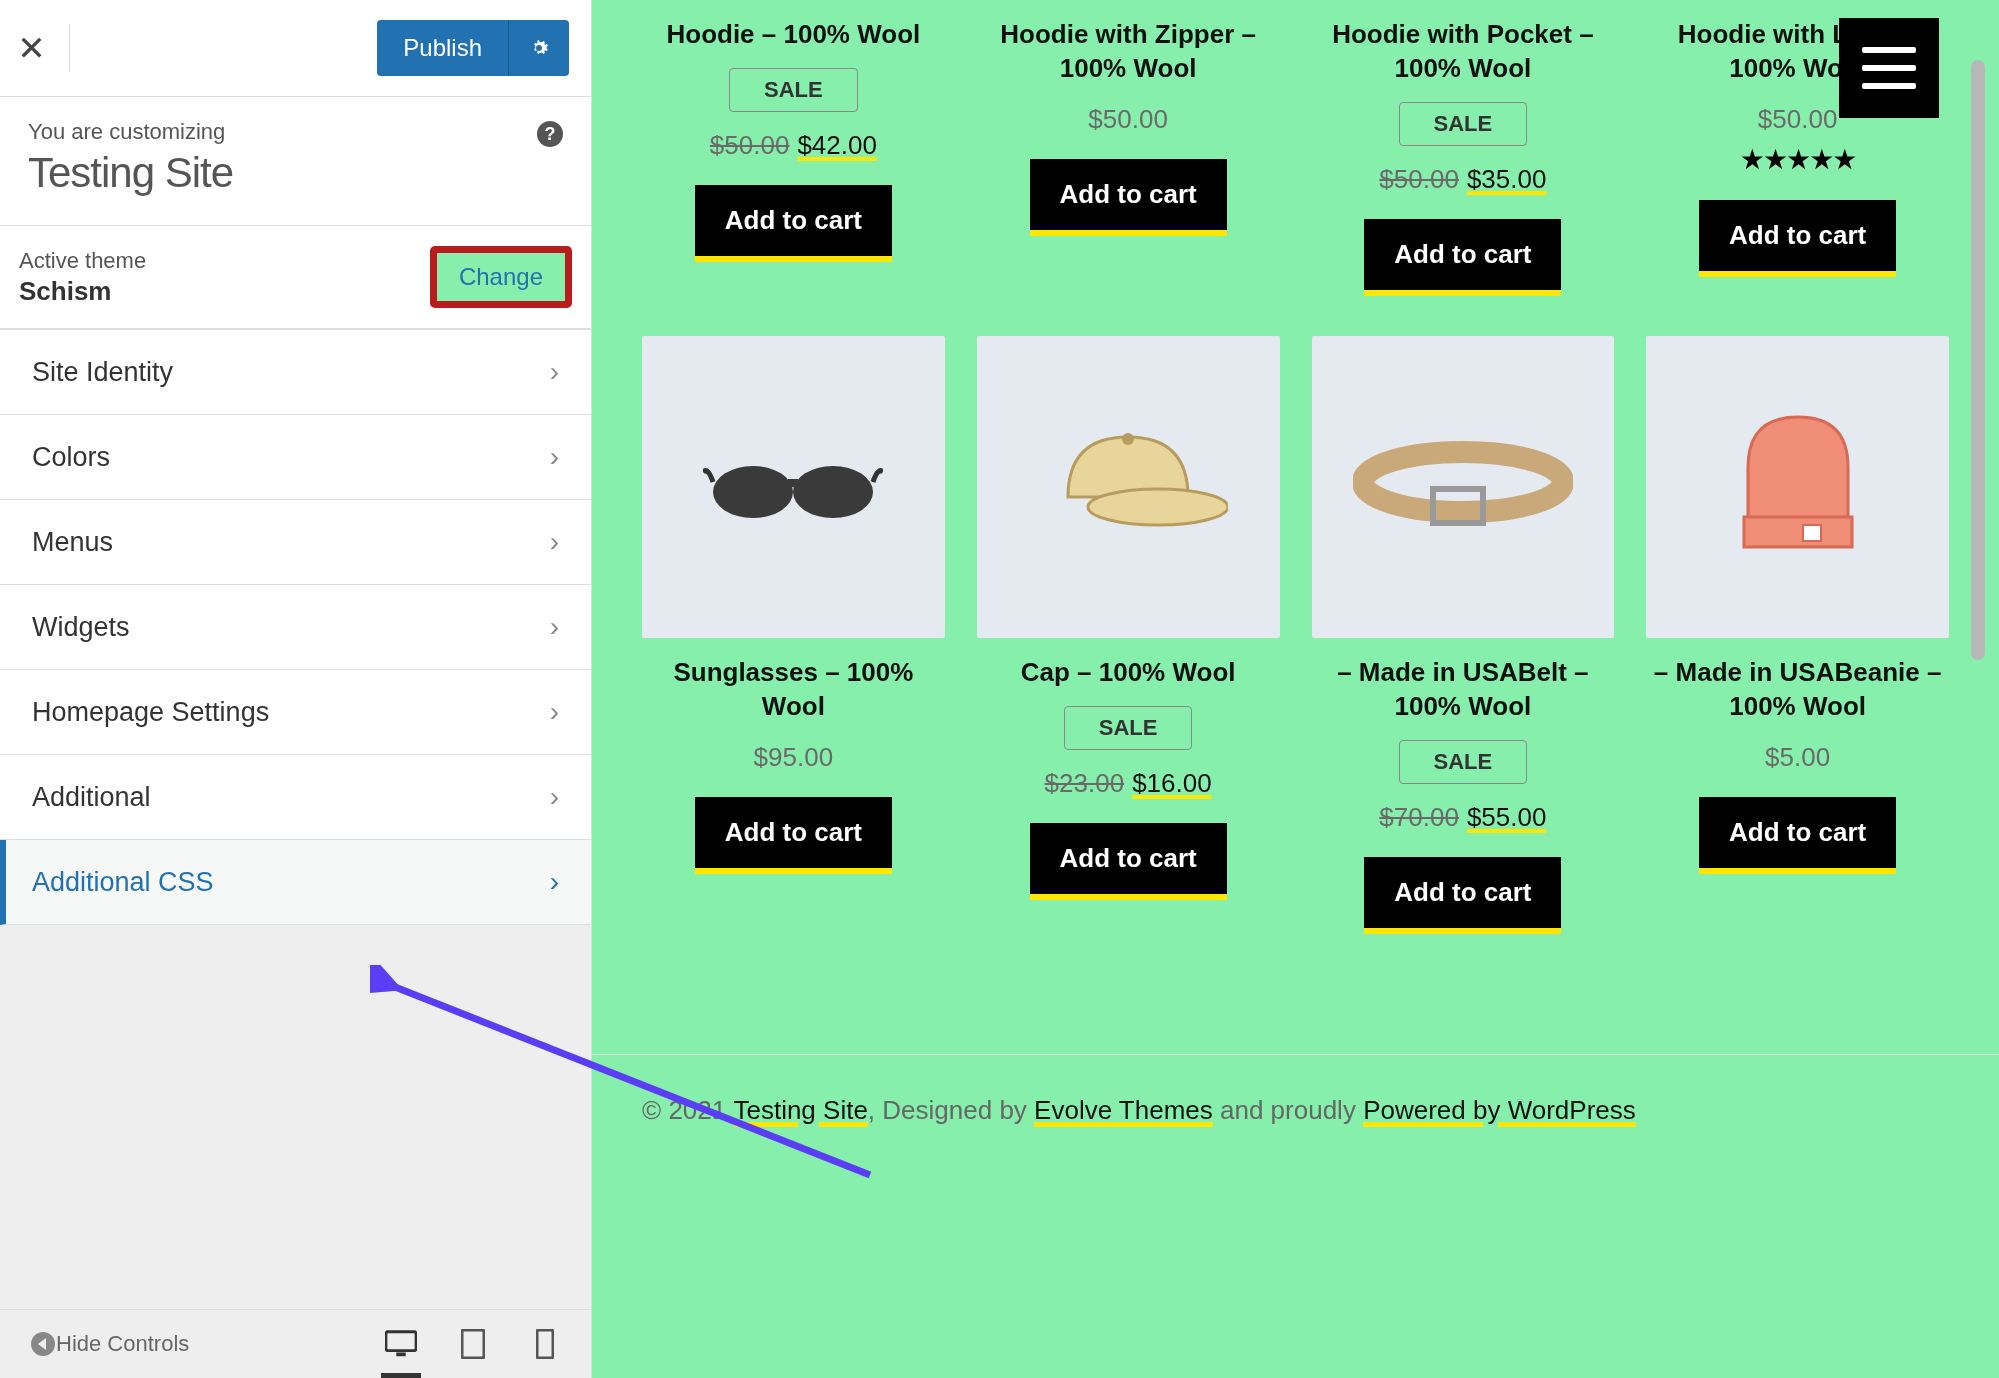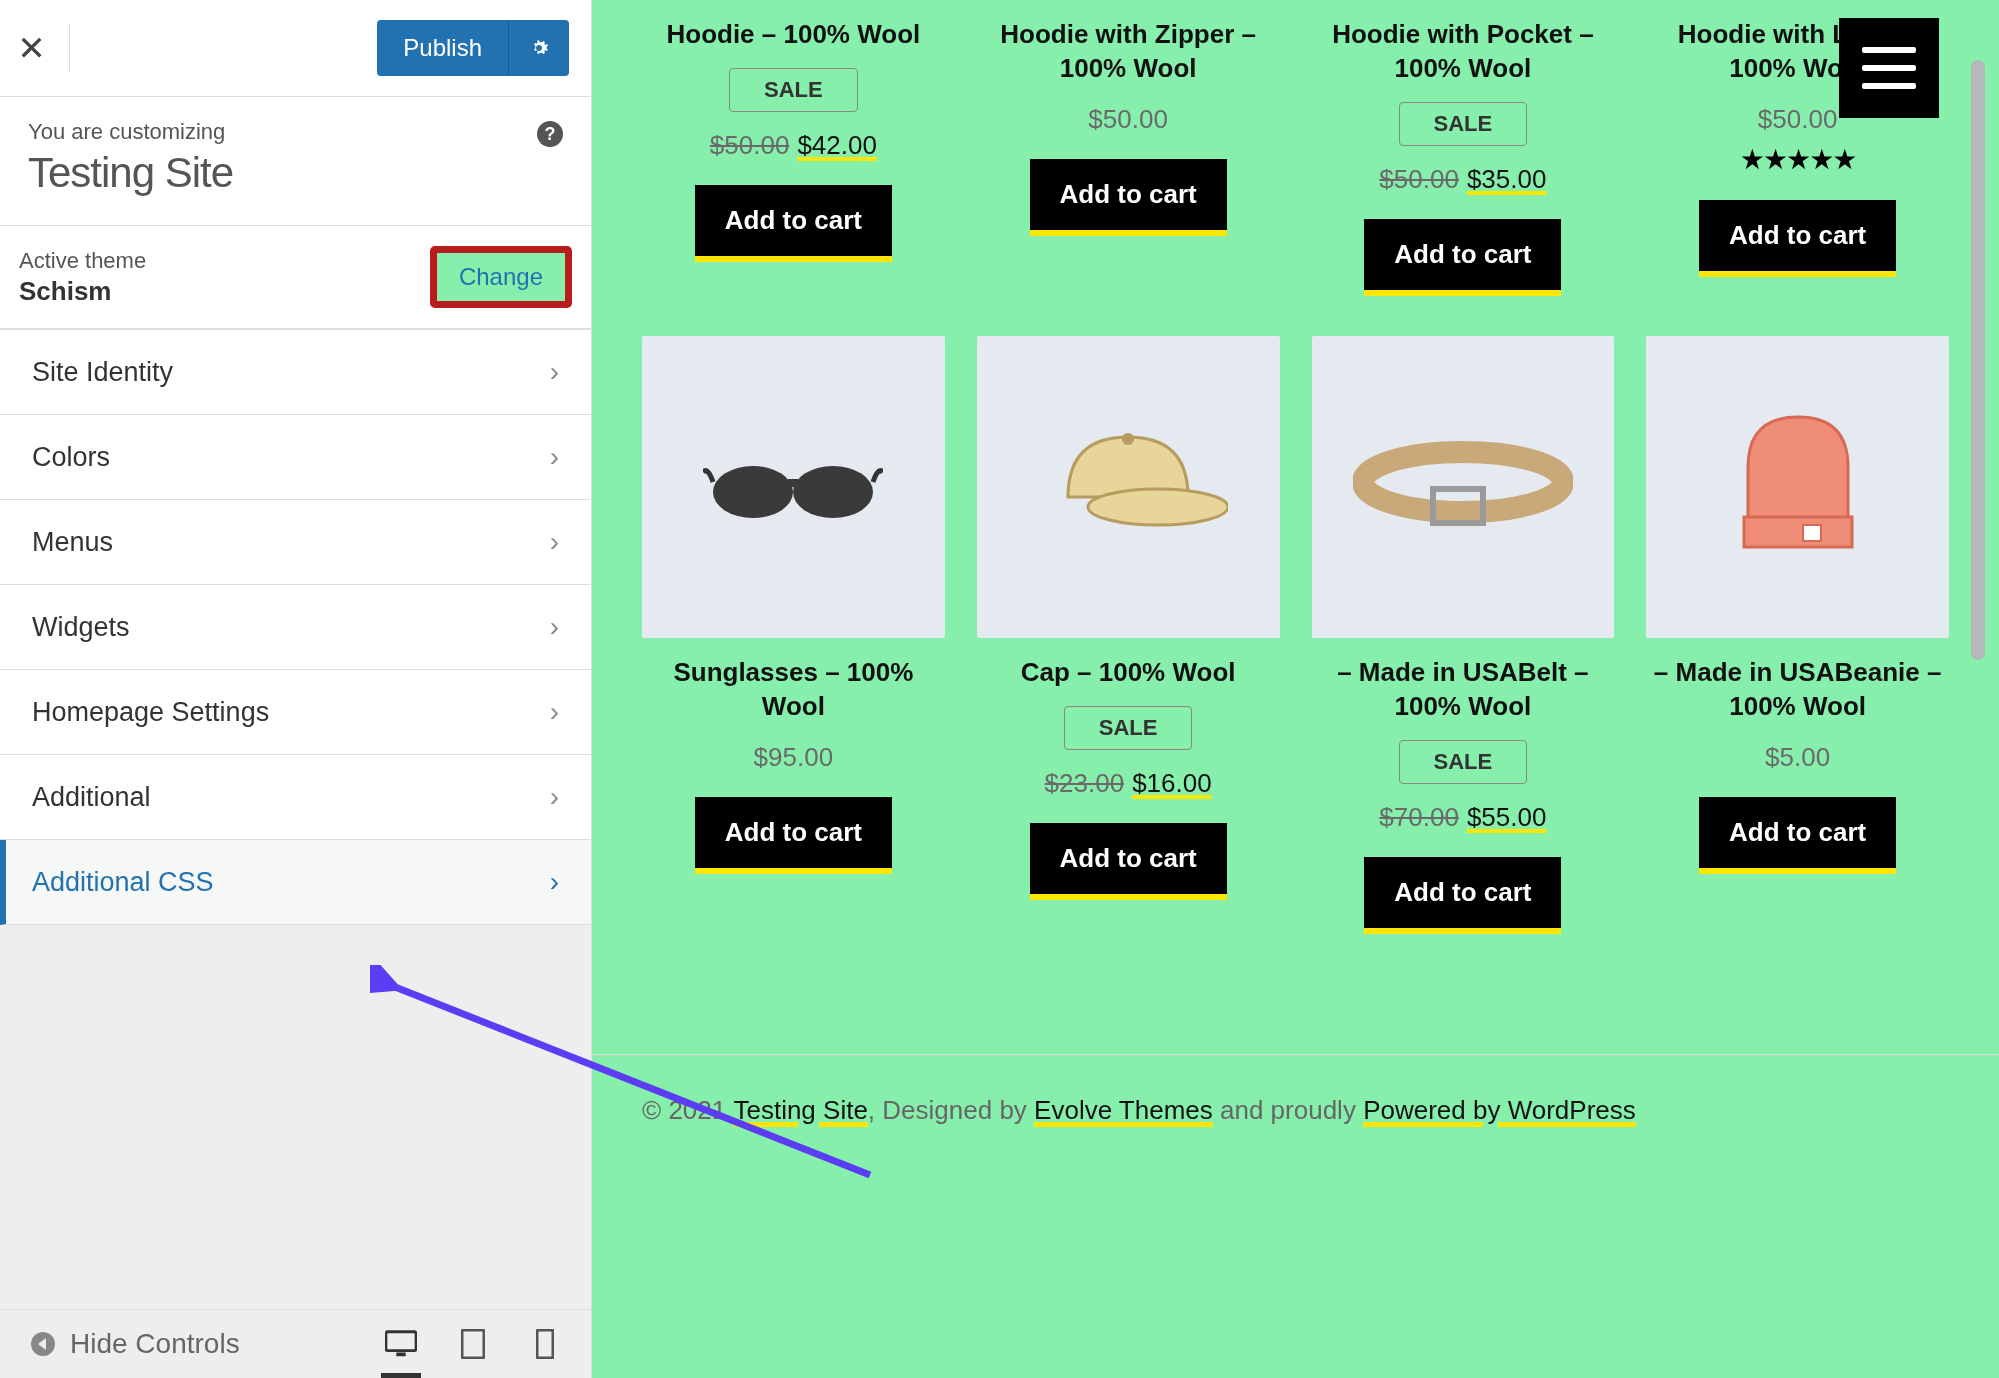--- a/index.html
+++ b/index.html
@@ -20,21 +20,21 @@
 .sb-theme { background:#fff; padding:20px 19px; border-bottom:1px solid #ddd; display:flex; align-items:center; justify-content:space-between;gap:8px;}
 .sb-theme .theme-label { color:#555; font-size:22px; }
 .sb-theme .theme-name { font-weight:700; font-size:26px; color:#333; margin-top:2px;}
 .change-btn { border:7px solid #b91c1c; color:#2271b1; background:#86efac; padding:10px 22px; font-size:24px; border-radius:5px; cursor:pointer;margin-left:8px;}
 .sb-items { background:#fff; border-top:1px solid #ddd;}
 .sb-item { display:flex; align-items:center; justify-content:space-between; padding:26px 32px; border-bottom:1px solid #ddd; font-size:27px; color:#333; cursor:pointer; background:#fff;}
 .sb-item .chev { color:#888; font-size:28px; }
 .sb-item.active { background:#f6f7f7; color:#2271b1; border-left:6px solid #2271b1; padding-left:26px;gap:12px;}
 .sb-item.active .chev { color:#2271b1; }
 .sb-bottom { margin-top:auto; background:#eeeeee; border-top:1px solid #ddd; display:flex; align-items:center; justify-content:space-between; padding:18px 30px;}
-.hide-controls { display:flex; align-items:center; gap:14px; color:#666; font-size:28px; cursor:pointer;}
+.hide-controls { display:flex; align-items:center; color:#666; font-size:22px; cursor:pointer;}
 .device-icons { display:flex; gap:40px; align-items:center;}
 .dev-ic { width:32px; height:32px; display:flex; align-items:center; justify-content:center; color:#555; cursor:pointer; position:relative;}
 .dev-ic.active::after { content:""; position:absolute; bottom:-18px; left:-4px; right:-4px; height:5px; background:#333;}
 
 
 .preview { flex:1; background:#86efac; overflow:hidden; position:relative;}
 .products { padding:0 50px 80px; display:grid; grid-template-columns:repeat(4, 1fr); gap:40px 32px;}
 .prod { text-align:center; }
 .prod-img { width:100%; aspect-ratio:1/1; background:#e4eaef; border-radius:2px; display:flex; align-items:center; justify-content:center; overflow:hidden;}
 .prod-title { font-weight:800; font-size:26px; margin-top:18px; line-height:1.3; color:#111;}

